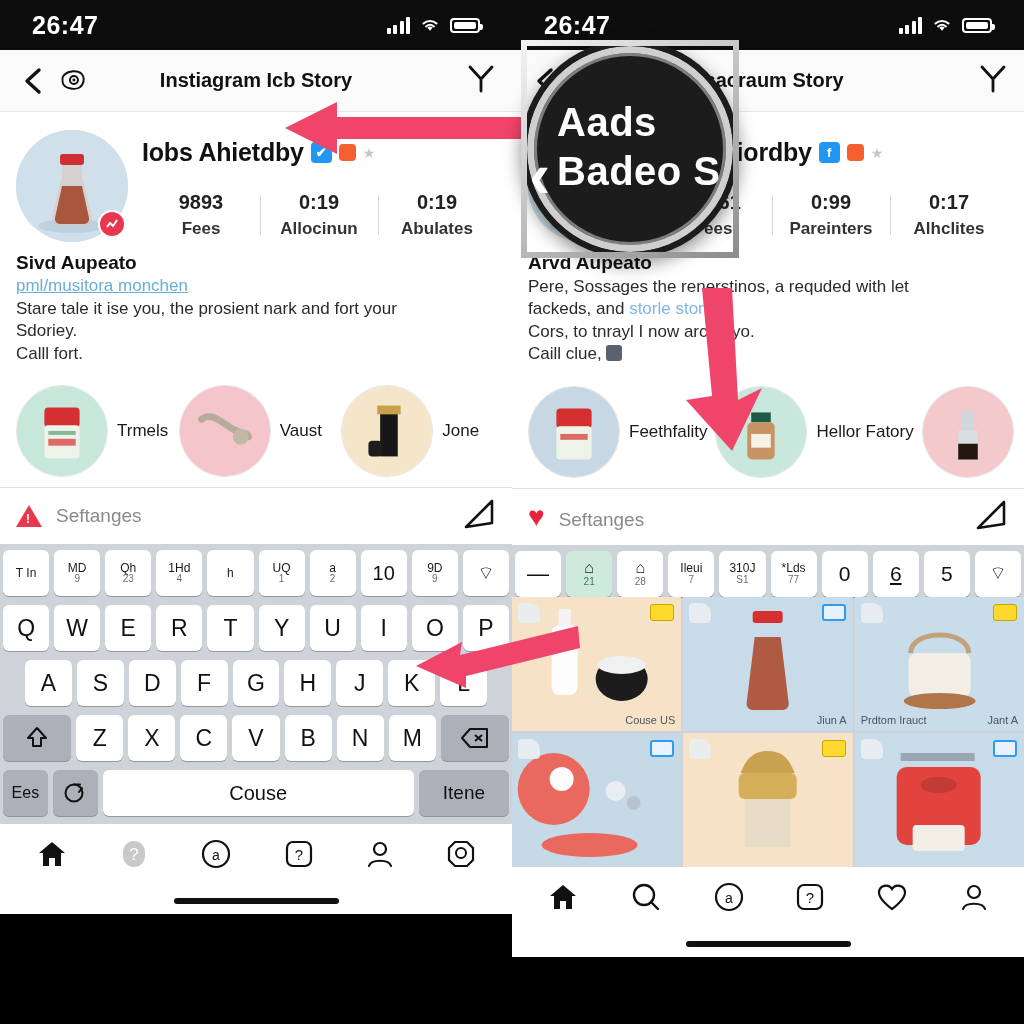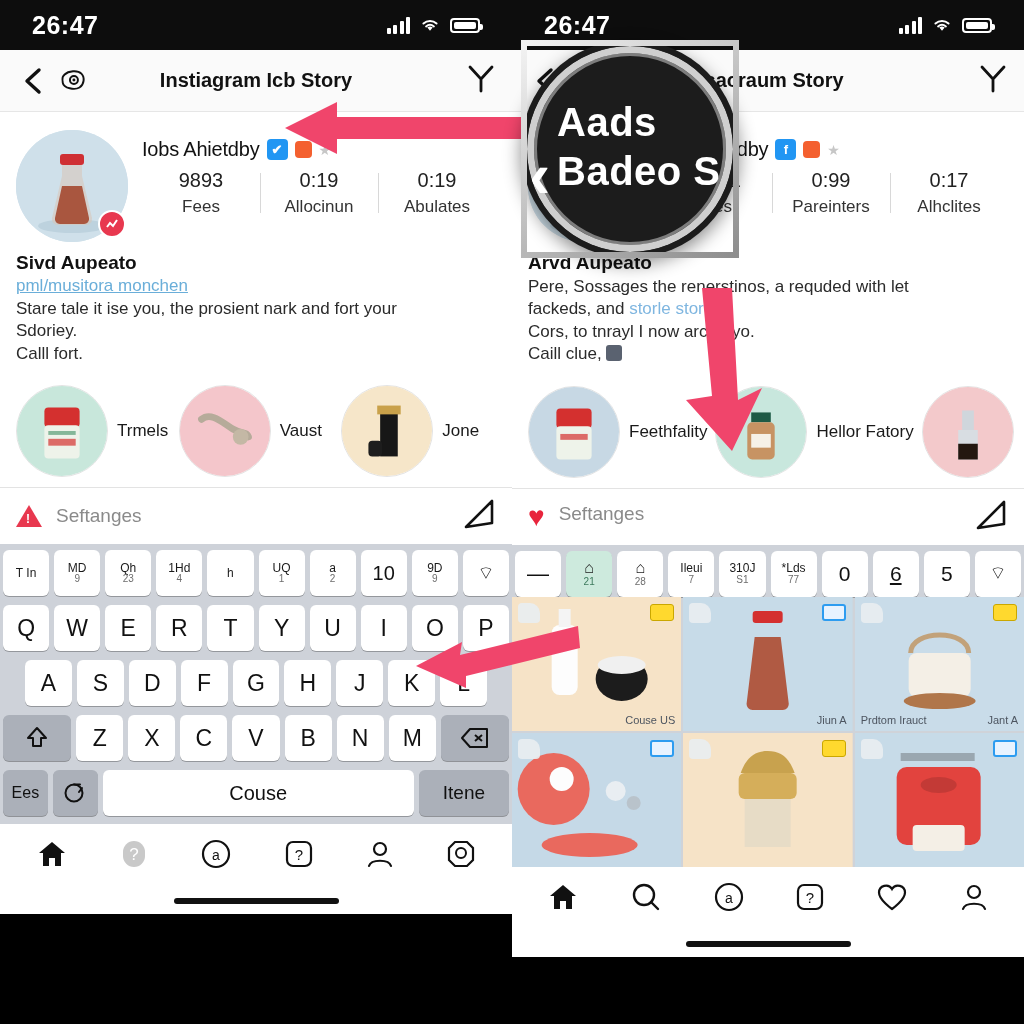--- a/index.html
+++ b/index.html
@@ -44,27 +44,27 @@
   .avatar-wrap { position:relative; width:112px; height:112px; flex:0 0 112px; }
   .avatar { width:112px; height:112px; border-radius:50%; overflow:hidden;
             background:#cfe0ea; position:relative; }
   .avatar.tint-b { background:#cfe0ea; }
   .avatar-badge { position:absolute; right:2px; bottom:4px; width:28px; height:28px;
                   border-radius:50%; background:#e8384f; border:2.5px solid #fff;
                   display:flex; align-items:center; justify-content:center; color:#fff; font-size:12px; }
 
   .profile-main { flex:1; padding-top:8px; }
   .uname-row { display:flex; align-items:center; gap:7px; }
-  .uname { font-size:20px; font-weight:400; color:#111; letter-spacing:-.2px; }
+  .uname { font-size:25px; font-weight:700; color:#111; letter-spacing:-.2px; }
   .verif { width:21px; height:21px; background:#2196f3; border-radius:4px;
            display:flex; align-items:center; justify-content:center; color:#fff; font-size:13px; font-weight:700; }
   .emoji-bit { width:17px; height:17px; border-radius:4px; background:#f4602f; }
   .star-bit { color:#c7c7c7; font-size:14px; }
 
-  .stats { display:flex; margin-top:8px; }
+  .stats { display:flex; margin-top:24px;font-weight:bold; }
   .stat { flex:1; text-align:center; position:relative; }
   .stat + .stat::before { content:""; position:absolute; left:0; top:4px; bottom:4px;
                           width:1px; background:#d8d8d8; }
   .stat-num { font-size:20px; color:#222; }
   .stat-lbl { font-size:17px; color:#333; margin-top:5px; }
 
   
   .bio { padding:4px 16px 6px 16px; }
   .bio-title { font-size:19px; font-weight:700; color:#111; margin-bottom:2px; }
   .bio-link { font-size:17px; color:#6aaed9; text-decoration:underline; display:block; margin-bottom:2px; }
@@ -78,21 +78,21 @@
   .hl { flex:1; display:flex; flex-direction:row; align-items:center; gap:9px; }
   .hl-circle { position:relative; width:92px; height:92px; border-radius:50%;
                border:1.5px solid #e3e3e3; overflow:hidden; display:flex;
                align-items:center; justify-content:center; }
   .hl-label { font-size:17px; color:#1a1a1a; white-space:nowrap; }
 
   .divider { height:1px; background:#e3e3e3; }
 
   
   .strip { height:56px; display:flex; align-items:center; padding:0 16px; background:#fff; }
-  .strip-left { display:flex; align-items:flex-start; gap:14px; }
+  .strip-left { display:flex; align-items:flex-end; gap:14px; }
   .strip-text { font-size:19px; color:#8a8a8a; }
   .strip-right { margin-left:auto; }
   .tri-warn { width:0;height:0;border-left:13px solid transparent;border-right:13px solid transparent;
               border-bottom:22px solid #e8384f; position:relative; }
   .tri-warn::after{content:"!";position:absolute;left:-3px;top:7px;color:#fff;font-size:12px;font-weight:700;}
   .heart-red { color:#e8243c; font-size:28px; line-height:1; }
 
   
   .keyboard { background:#ced2d9; padding:6px 3px 4px 3px; }
   .krow { display:flex; justify-content:center; gap:5px; margin-bottom:9px; }

